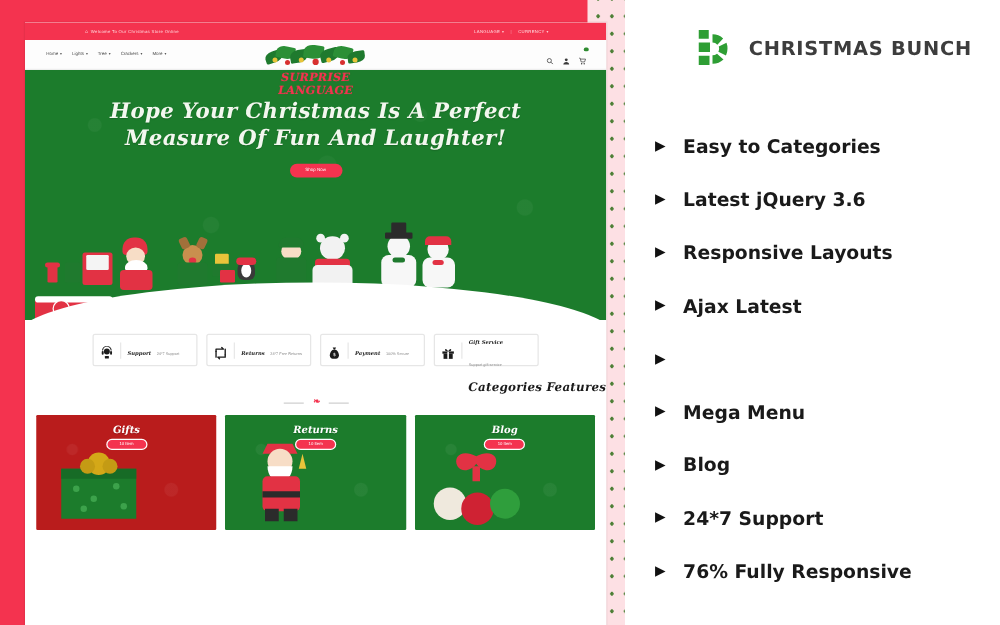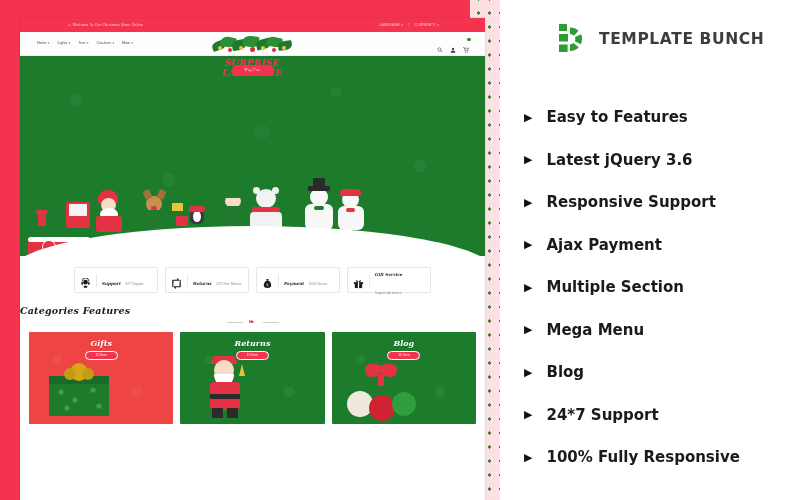--- a/index.html
+++ b/index.html
@@ -134,42 +134,42 @@
   .svc-ico { width: 11px; height: 11px; flex: 0 0 11px; color: #1b1b1b; }
   .svc-div { width: 1px; height: 13px; background: #e8e8e8; }
   .svc-txt { flex: 1; min-width: 0; }
   .svc-t {
     font-family: "DejaVu Serif", serif; font-style: italic; font-weight: bold;
     font-size: 4.2px; color: #1b1b1b; line-height: 6px;
   }
   .svc-s { font-size: 3.1px; color: #8b8b8b; line-height: 5px; white-space: nowrap; }
 
   
-  .cat-head { text-align: left; padding: 6px 0 2px; background: #fff; }
+  .cat-head { text-align: right; padding: 6px 0 2px; background: #fff; }
   .cat-title {
     font-family: "DejaVu Serif", serif; font-style: italic; font-weight: bold;
     font-size: 9.5px; color: #1b1b1b; letter-spacing: .2px;
   }
   .cat-div {
     width: 52px; height: 8px; margin: 2px auto 0; position: relative;
   }
   .cat-div i {
     position: absolute; top: 3.5px; width: 16px; height: 1px; background: #cfcfcf;
   }
   .cat-div i.l { left: 0; } .cat-div i.r { right: 0; }
   .cat-div b {
     position: absolute; left: 50%; top: 0; transform: translateX(-50%);
     width: 8px; height: 8px; color: #f4334f; font-size: 7px; line-height: 8px;
   }
   .cards { display: flex; gap: 7px; padding: 4px 9px 0; background: #fff; }
   .card {
     flex: 1; height: 92px; position: relative; overflow: hidden; border-radius: 1px;
   }
   .card.green { background: #1c7c2c; }
-  .card.red { background: #ef4444; }
+  .card.red { background: #b91c1c; }
   .card::after {
     content: ""; position: absolute; inset: 0;
     background-image:
       radial-gradient(circle at 20% 30%, rgba(255,255,255,.05) 0 4px, transparent 5px),
       radial-gradient(circle at 75% 65%, rgba(255,255,255,.05) 0 5px, transparent 6px);
   }
   .card-name {
     position: relative; z-index: 2; text-align: center; padding-top: 6px;
     font-family: "DejaVu Serif", serif; font-style: italic; font-weight: bold;
     color: #fff; font-size: 8px; text-shadow: 0 1px 1px rgba(0,0,0,.2);
@@ -292,20 +292,24 @@
                 <path d="M0.5 1h2.4l2.2 8.4h7.3l2.1-6H4.2" fill="none" stroke="#3b3b3b" stroke-width="1.5" stroke-linejoin="round"></path>
                 <circle cx="6.2" cy="13.4" r="1.5" fill="#3b3b3b"></circle>
                 <circle cx="11.6" cy="13.4" r="1.5" fill="#3b3b3b"></circle>
               </svg>
             <span class="cart-badge"></span>
           </span>
         </div>
       </div>
 
       <div class="hero">
+        <div class="hero-h">
+          <div>Hope Your Christmas Is A Perfect</div>
+          <div>Measure Of Fun And Laughter!</div>
+        </div>
         <button class="shop-btn">Shop Now</button>
 
         <div class="train">
 
           <div class="fig" style="left:18px; bottom:30px; width:8px; height:14px; background:#e23244; border-radius:1px;"></div>
           <div class="fig" style="left:16px; bottom:42px; width:12px; height:4px; background:#e23244; border-radius:2px;"></div>
           <div class="fig" style="left:32px; bottom:30px; width:12px; height:16px; background:#1f7a2e; border-radius:1px;"></div>
           <div class="fig" style="left:46px; bottom:28px; width:24px; height:26px; background:#e23244; border-radius:2px;"></div>
           <div class="fig" style="left:49px; bottom:40px; width:18px; height:12px; background:#f4f4f4; border-radius:1px;"></div>
 
@@ -502,56 +506,55 @@
       <span class="brand-mark">
         <svg viewBox="0 0 34 34" width="34" height="34">
           <path d="M3 2h8v7H3z" fill="#2e9e34"></path>
           <path d="M3 12h9v7.5H3z" fill="#2e9e34"></path>
           <path d="M14 5.5a12.5 12.5 0 018.5 3.2l-4.6 5A5.8 5.8 0 0014 12z" fill="#2e9e34"></path>
           <path d="M25.2 12.2A12.5 12.5 0 0126 17a12.5 12.5 0 01-1.2 5.3l-6.1-3a5.8 5.8 0 00.6-2.3 5.8 5.8 0 00-.3-1.9z" fill="#2e9e34"></path>
           <path d="M22.8 25.6A12.5 12.5 0 0114 29v-6.8a5.8 5.8 0 003.6-1.3z" fill="#2e9e34"></path>
           <path d="M3 22.5h8.6V30H3z" fill="#2e9e34"></path>
         </svg>
       </span>
-      <span class="brand-name">TEMPLATE BUNCH</span>
+      <span class="brand-name">CHRISTMAS BUNCH</span>
     </div>
 
     <div class="features">
       <div class="feat">
         <span class="feat-bullet">▶</span>
-        <span class="feat-label">Easy to Features</span>
+        <span class="feat-label">Easy to Categories</span>
       </div>
       <div class="feat">
         <span class="feat-bullet">▶</span>
         <span class="feat-label">Latest jQuery 3.6</span>
       </div>
       <div class="feat">
         <span class="feat-bullet">▶</span>
-        <span class="feat-label">Responsive Support</span>
-      </div>
-      <div class="feat">
-        <span class="feat-bullet">▶</span>
-        <span class="feat-label">Ajax Payment</span>
-      </div>
-      <div class="feat">
-        <span class="feat-bullet">▶</span>
-        <span class="feat-label">Multiple Section</span>
+        <span class="feat-label">Responsive Layouts</span>
+      </div>
+      <div class="feat">
+        <span class="feat-bullet">▶</span>
+        <span class="feat-label">Ajax Latest</span>
+      </div>
+      <div class="feat">
+        <span class="feat-bullet">▶</span>
       </div>
       <div class="feat">
         <span class="feat-bullet">▶</span>
         <span class="feat-label">Mega Menu</span>
       </div>
       <div class="feat">
         <span class="feat-bullet">▶</span>
         <span class="feat-label">Blog</span>
       </div>
       <div class="feat">
         <span class="feat-bullet">▶</span>
         <span class="feat-label">24*7 Support</span>
       </div>
       <div class="feat">
         <span class="feat-bullet">▶</span>
-        <span class="feat-label">100% Fully Responsive</span>
+        <span class="feat-label">76% Fully Responsive</span>
       </div>
     </div>
   </div>
 
 </div>
 
 </body></html>

